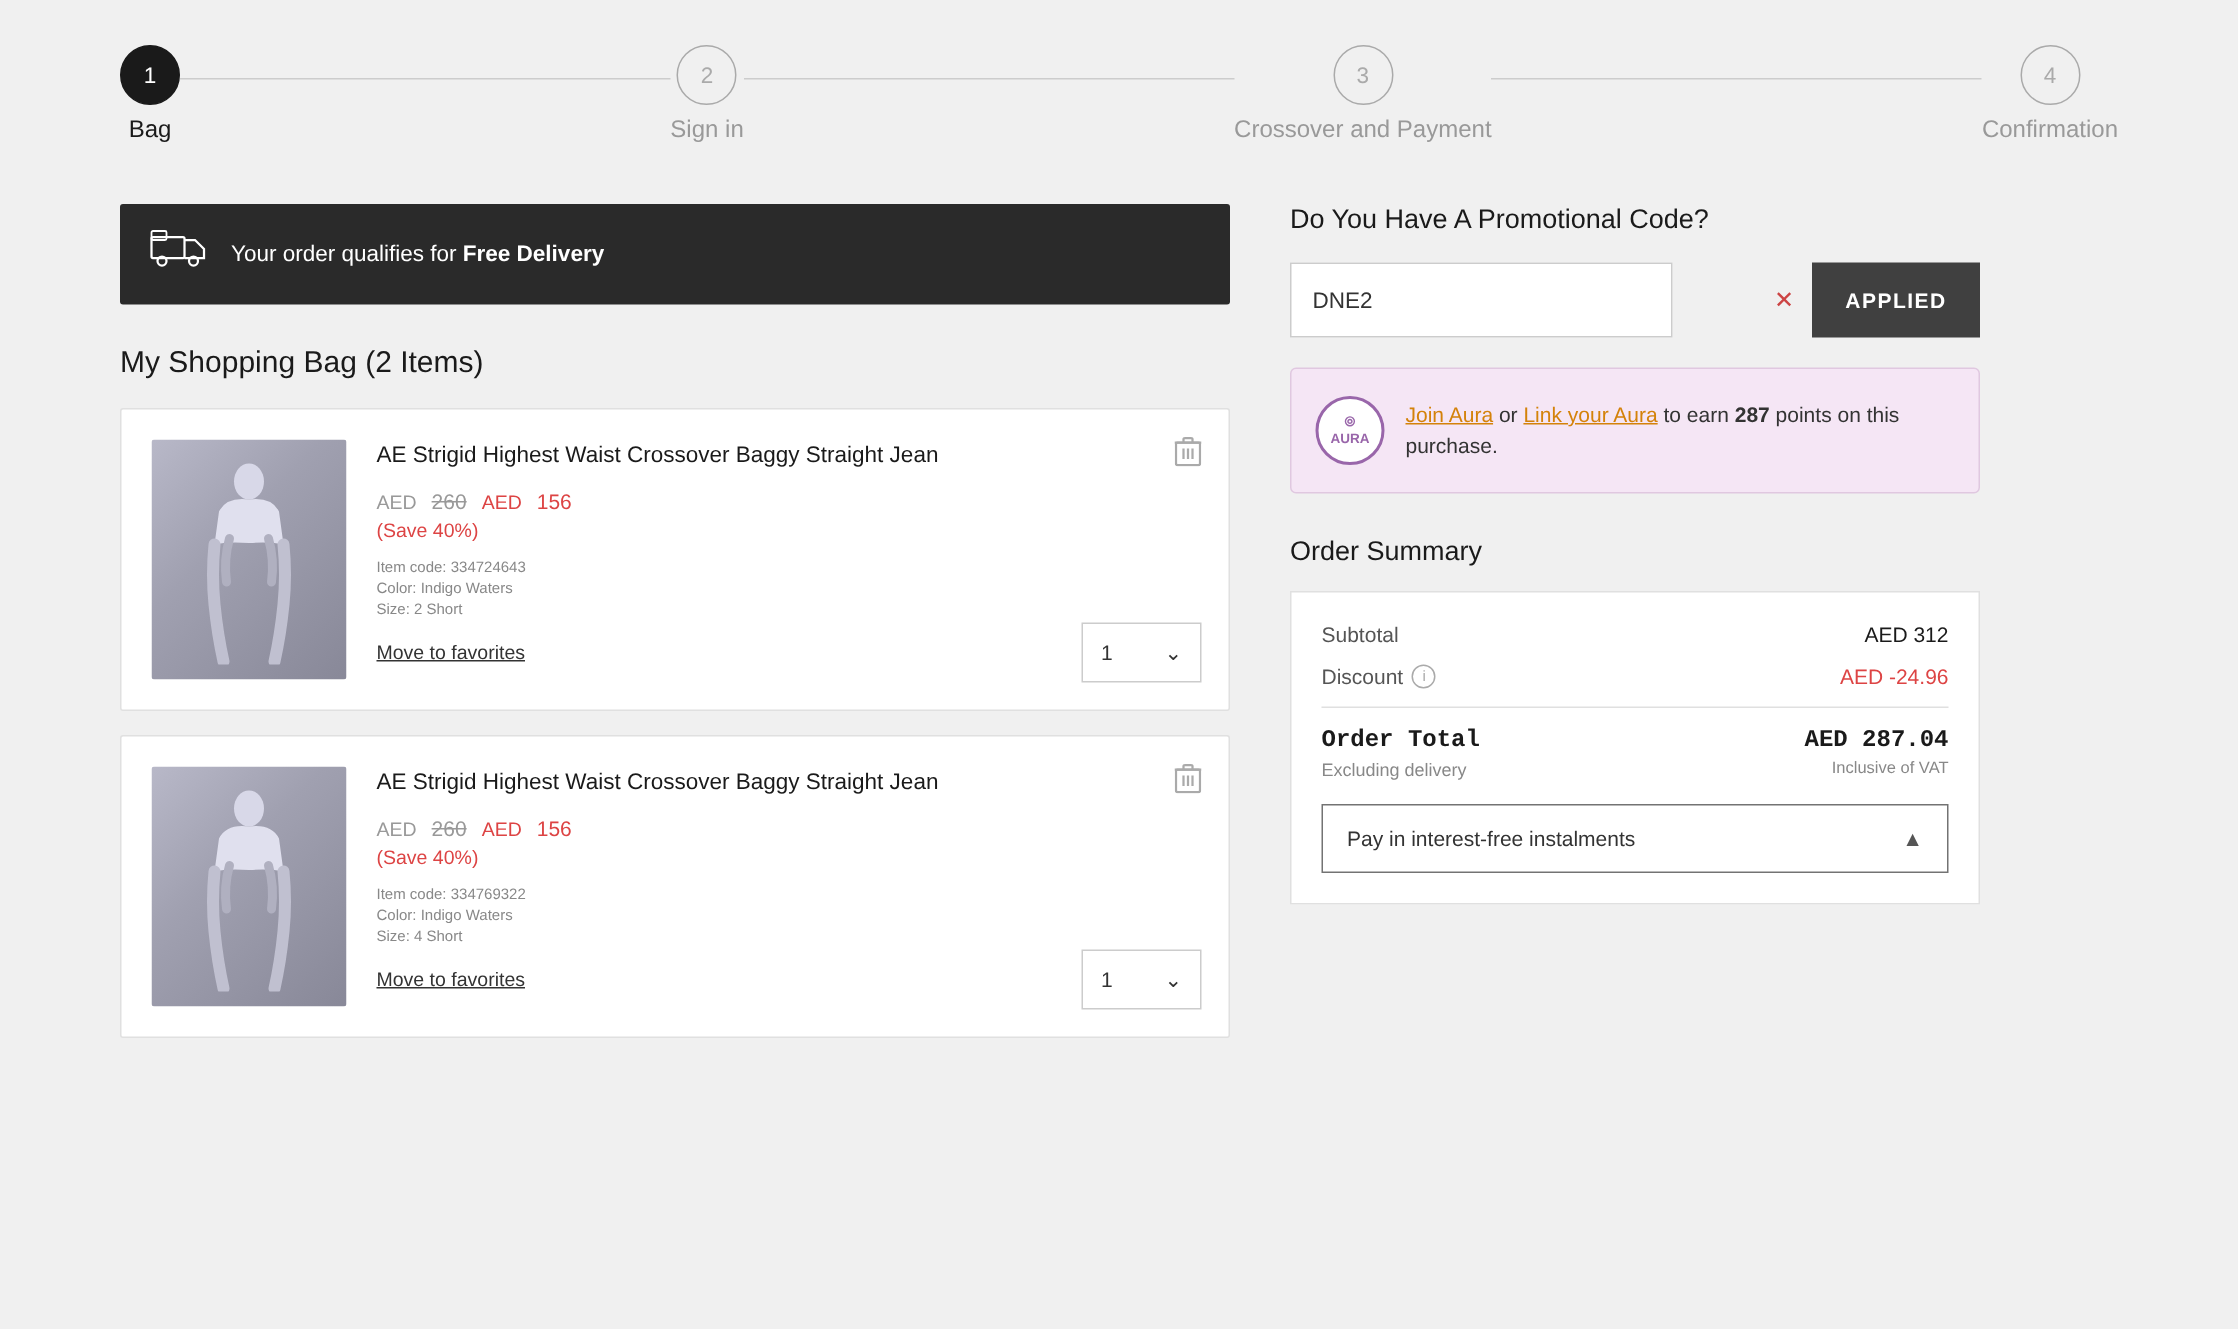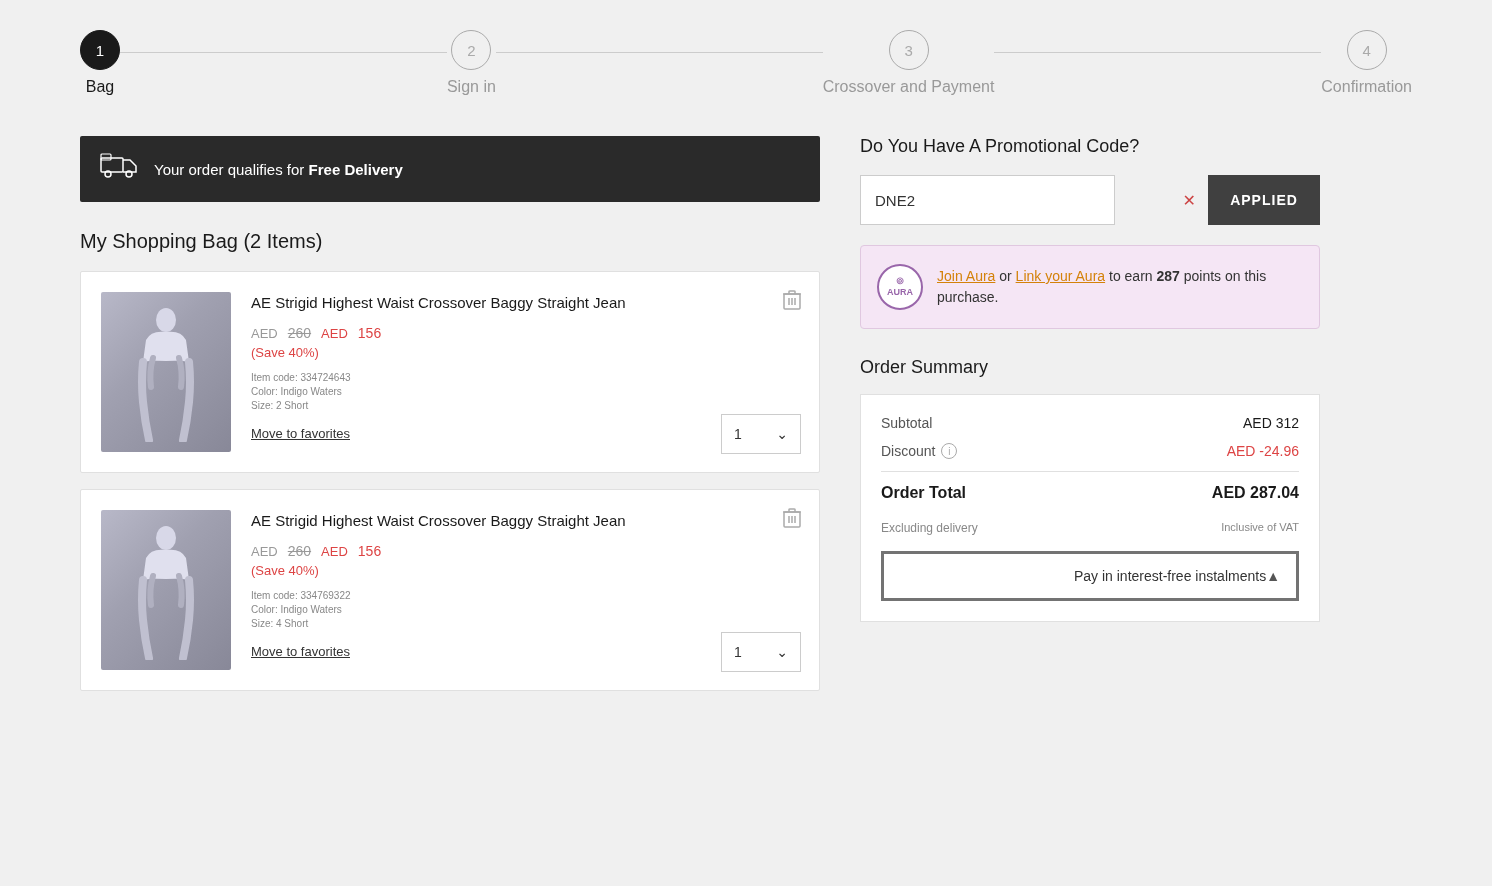--- a/index.html
+++ b/index.html
@@ -351,21 +351,22 @@
     }
     .summary-divider {
       border: none;
       border-top: 1px solid #e0e0e0;
       margin: 12px 0;
     }
     .summary-total-row {
       display: flex;
       justify-content: space-between;
       align-items: flex-end;
-      margin-bottom: 19px;
+      margin-bottom: 4px;
+      font-family: Liberation Mono, monospace;
     }
     .summary-total-label {
       font-size: 16px;
       font-weight: 600;
       color: #1a1a1a;
     }
     .summary-total-value {
       font-size: 16px;
       font-weight: 700;
       color: #1a1a1a;
@@ -380,25 +381,25 @@
       text-align: right;
     }
     .summary-total-sub {
       display: flex;
       justify-content: space-between;
       margin-bottom: 16px;
     }
 
     
     .installments-bar {
-      border: 3px solid #737373;
+      border: 1px solid #737373;
       padding: 14px 16px;
       display: flex;
       align-items: center;
-      justify-content: flex-end;
+      justify-content: space-between;
       background: #fff;
       margin-top: 12px;
       cursor: pointer;
     }
     .installments-text {
       font-size: 14px;
       color: #333;
     }
     .chevron-up {
       font-size: 14px;

